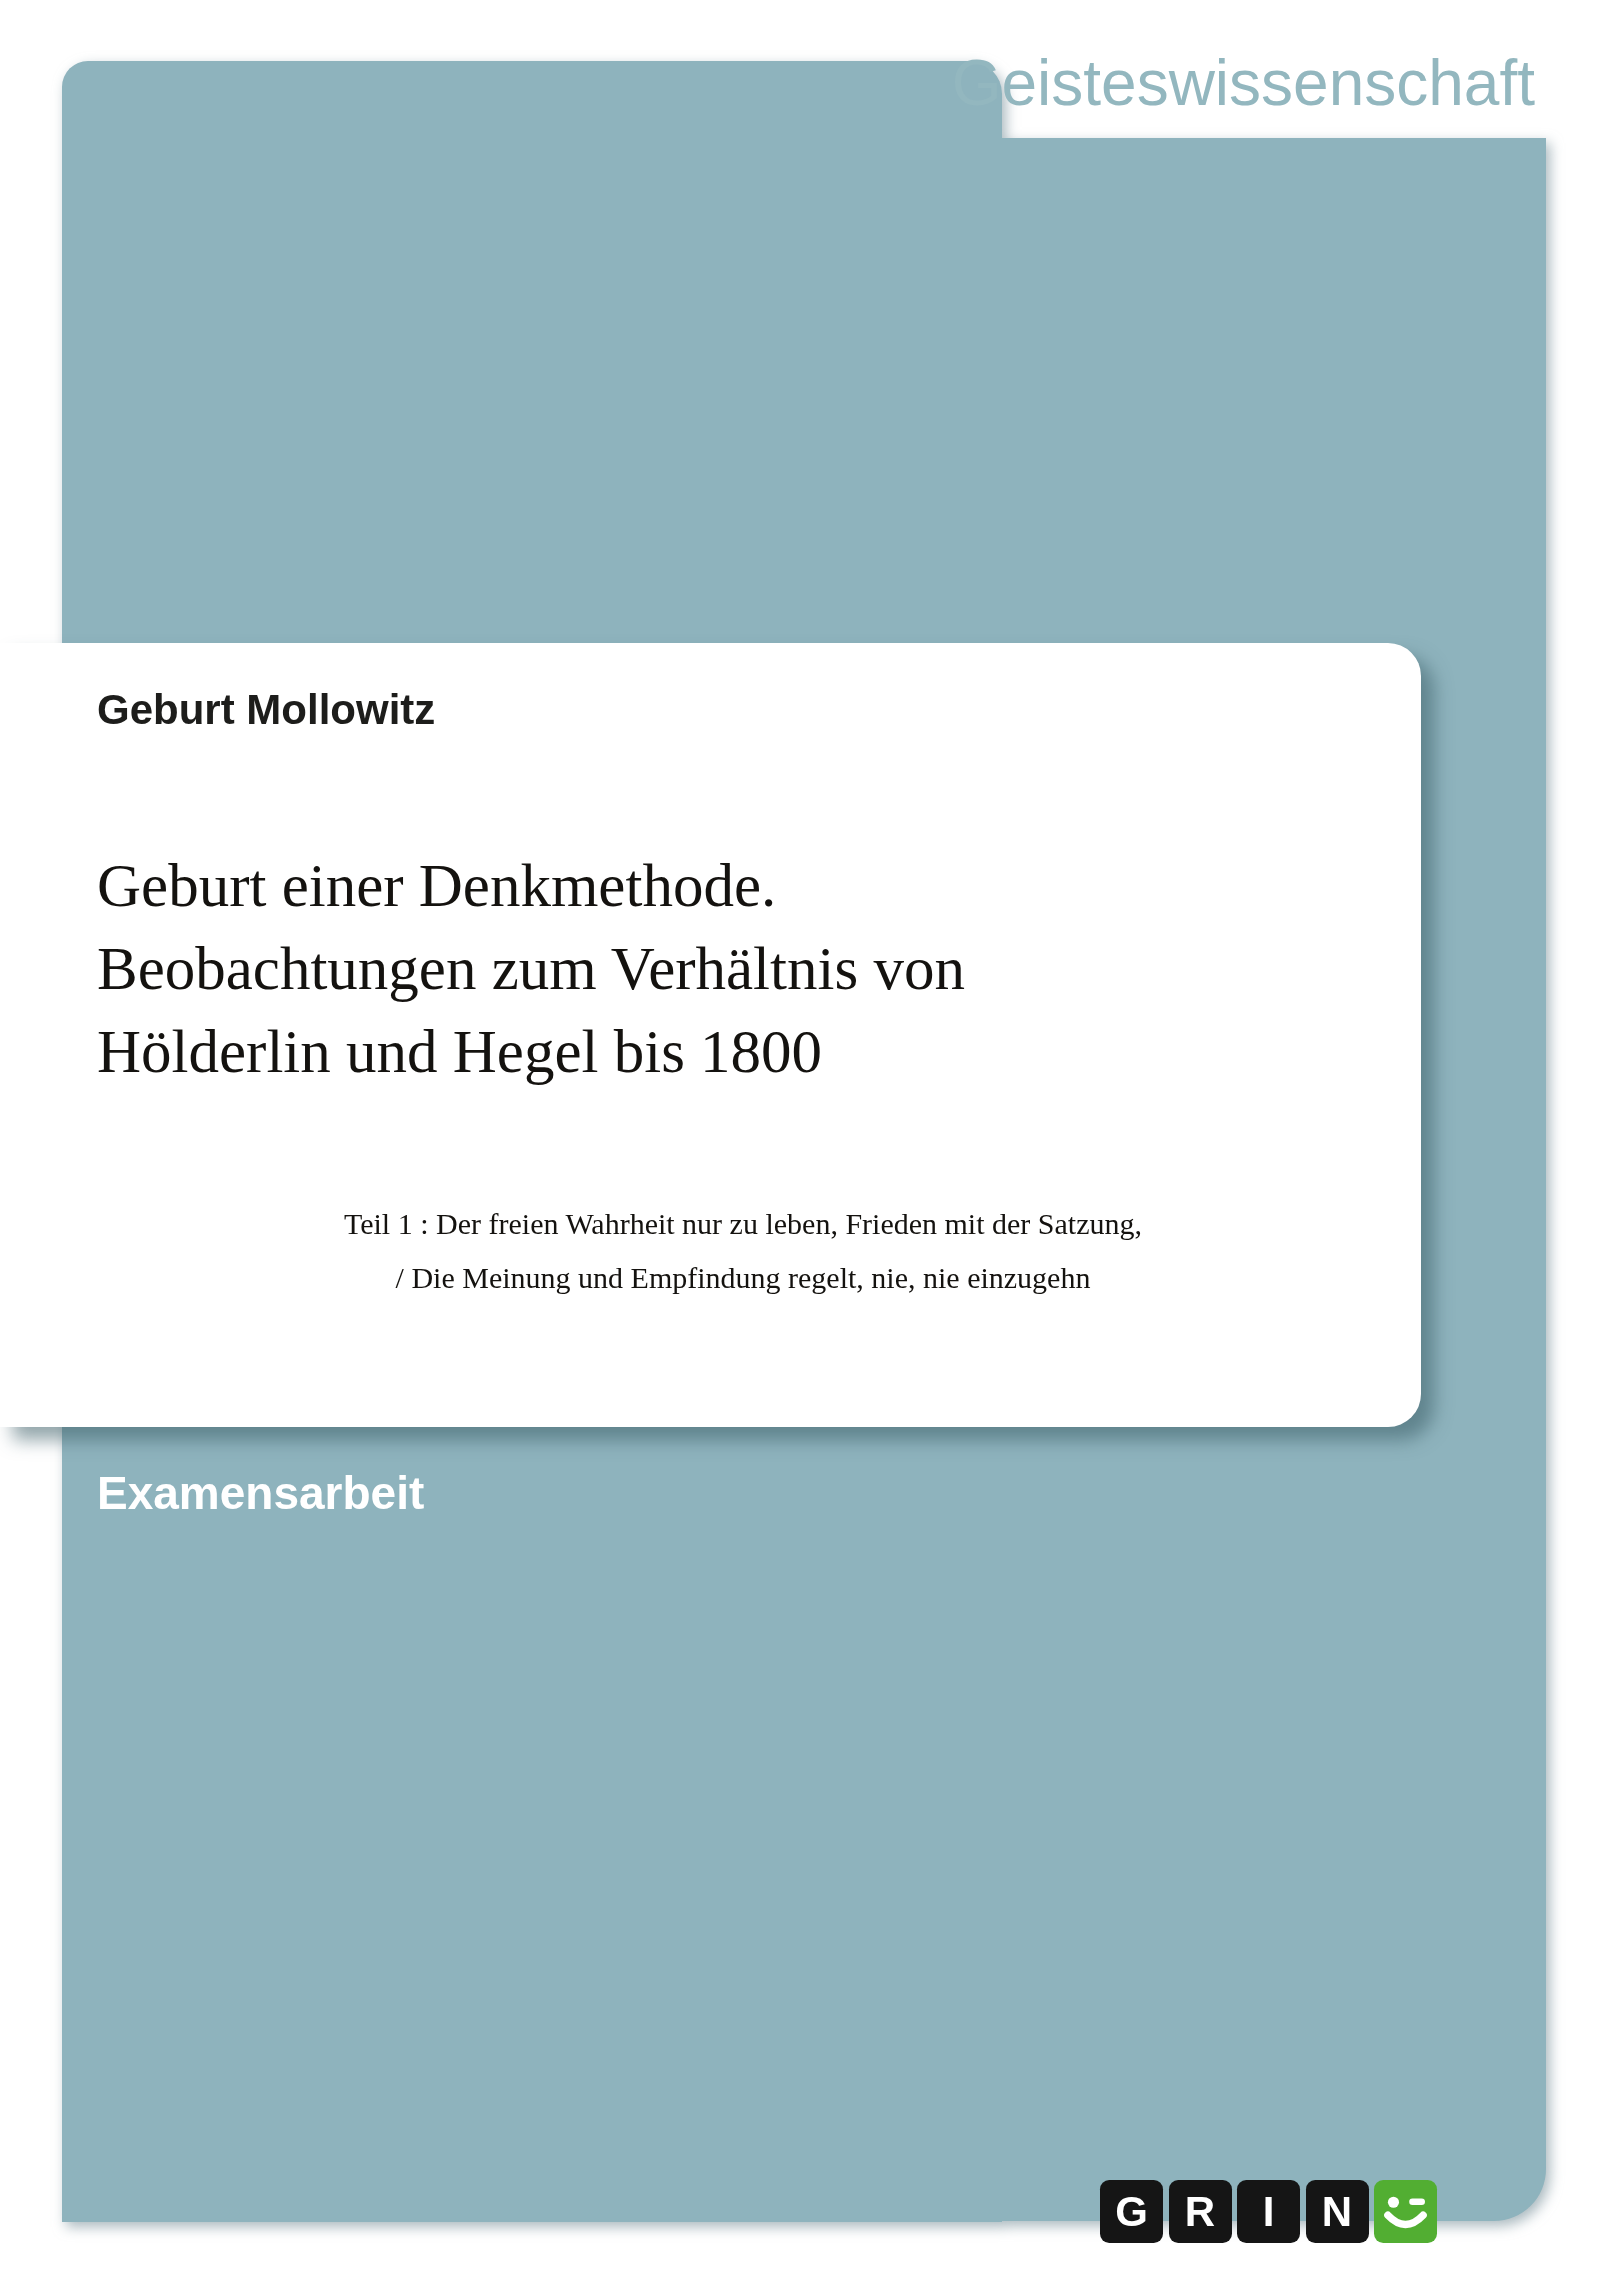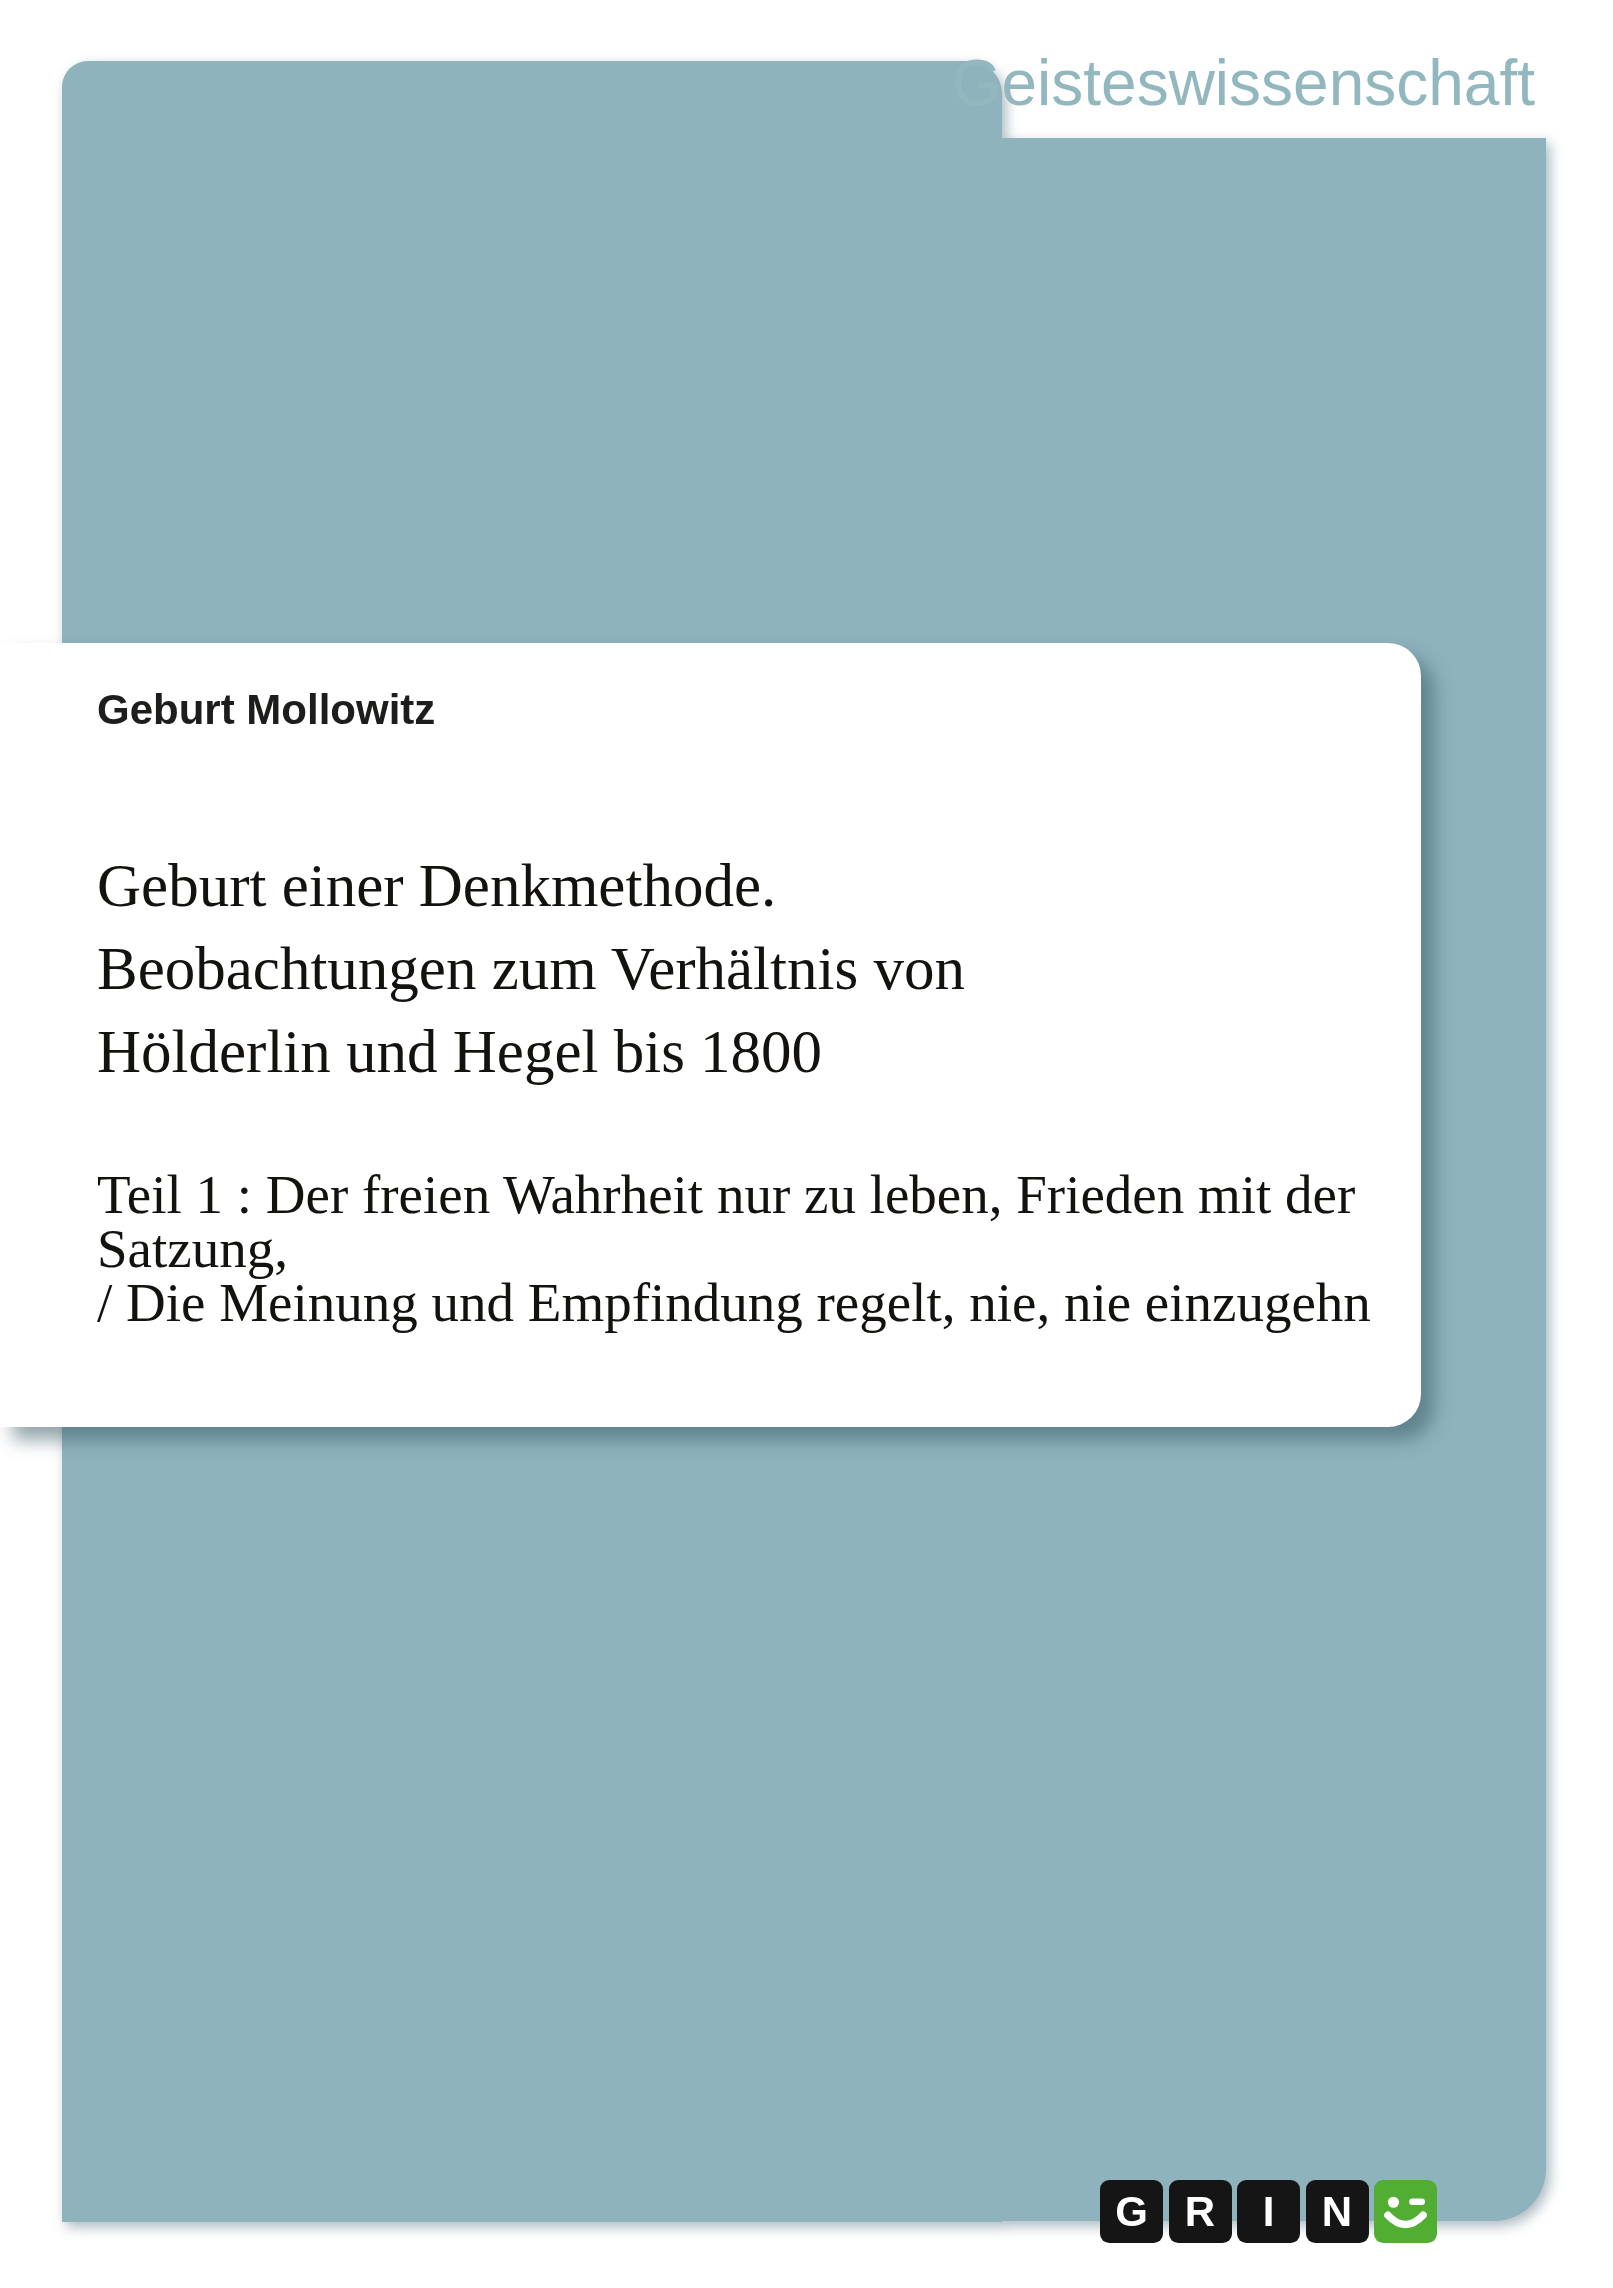--- a/index.html
+++ b/index.html
@@ -69,28 +69,29 @@
     width: 1283px;
     font-family: "Liberation Serif", serif;
     font-size: 61px;
     line-height: 83px;
     font-weight: 400;
     color: var(--title-text, #14120f);
     white-space: pre-line;
   }
   .book-subtitle {
     position: absolute;
-    left: 97px; top: 525px;
+    left: 97px; top: 554px;
     width: 1292px;
     font-family: "Liberation Serif", serif;
-    font-size: 55px;
+    font-size: 30px;
     line-height: 54px;
     font-weight: 400;
     color: var(--title-text, #14120f);
     white-space: pre-line;
+    text-align: center;
   }
 
   .doc-type {
     position: absolute;
     left: 97px; top: 1466px;
     z-index: 2;
     font-size: 46px;
     line-height: 54px;
     font-weight: 700;
     color: #ffffff;
@@ -132,20 +133,21 @@
 
   <div class="title-card">
     <div class="author">Geburt Mollowitz</div>
     <div class="book-title">Geburt einer Denkmethode.
 Beobachtungen zum Verhältnis von
 Hölderlin und Hegel bis 1800</div>
     <div class="book-subtitle">Teil 1 : Der freien Wahrheit nur zu leben, Frieden mit der Satzung,
 / Die Meinung und Empfindung regelt, nie, nie einzugehn</div>
   </div>
 
+  <div class="doc-type">Examensarbeit</div>
 
   <div class="grin-logo">
     <div class="logo-tile">G</div>
     <div class="logo-tile">R</div>
     <div class="logo-tile">I</div>
     <div class="logo-tile">N</div>
     <div class="logo-tile green">
       <svg width="63" height="63" viewBox="0 0 68 68" aria-hidden="true">
         <circle cx="21" cy="24" r="6" fill="#ffffff"></circle>
         <rect x="38" y="20" width="17" height="7" rx="3.5" fill="#ffffff"></rect>

